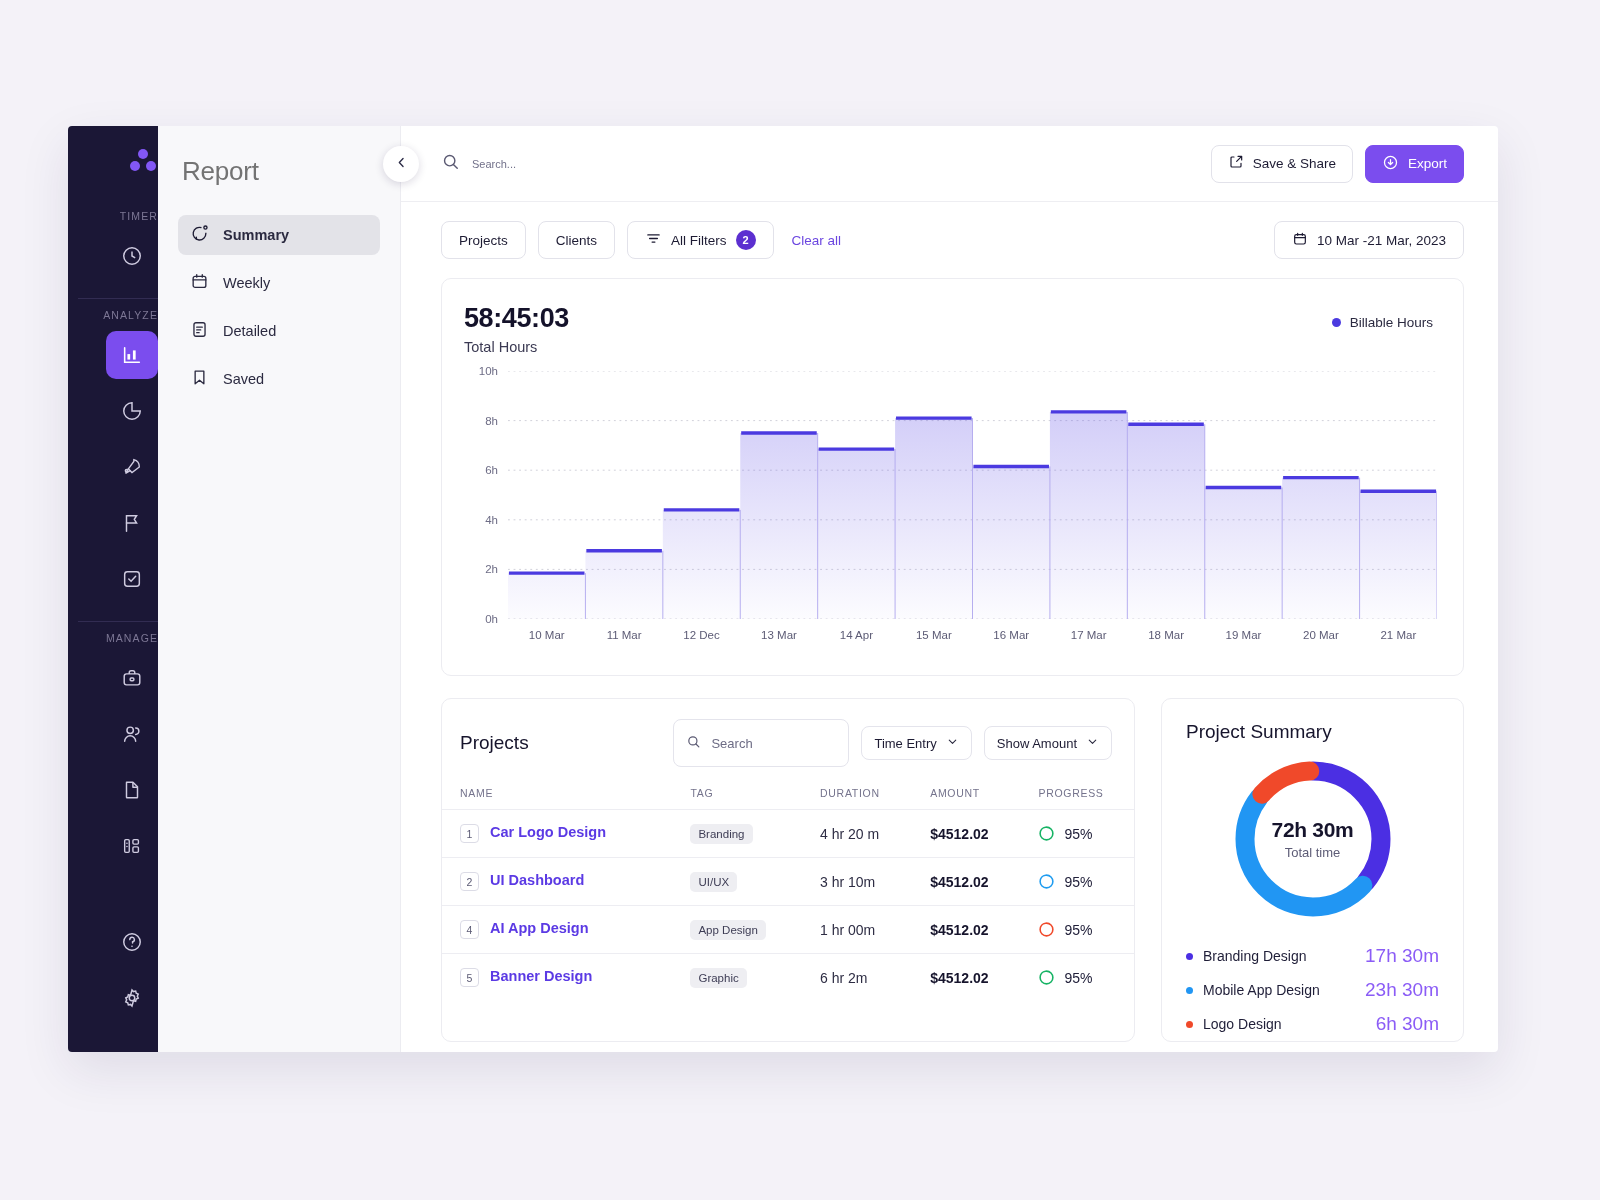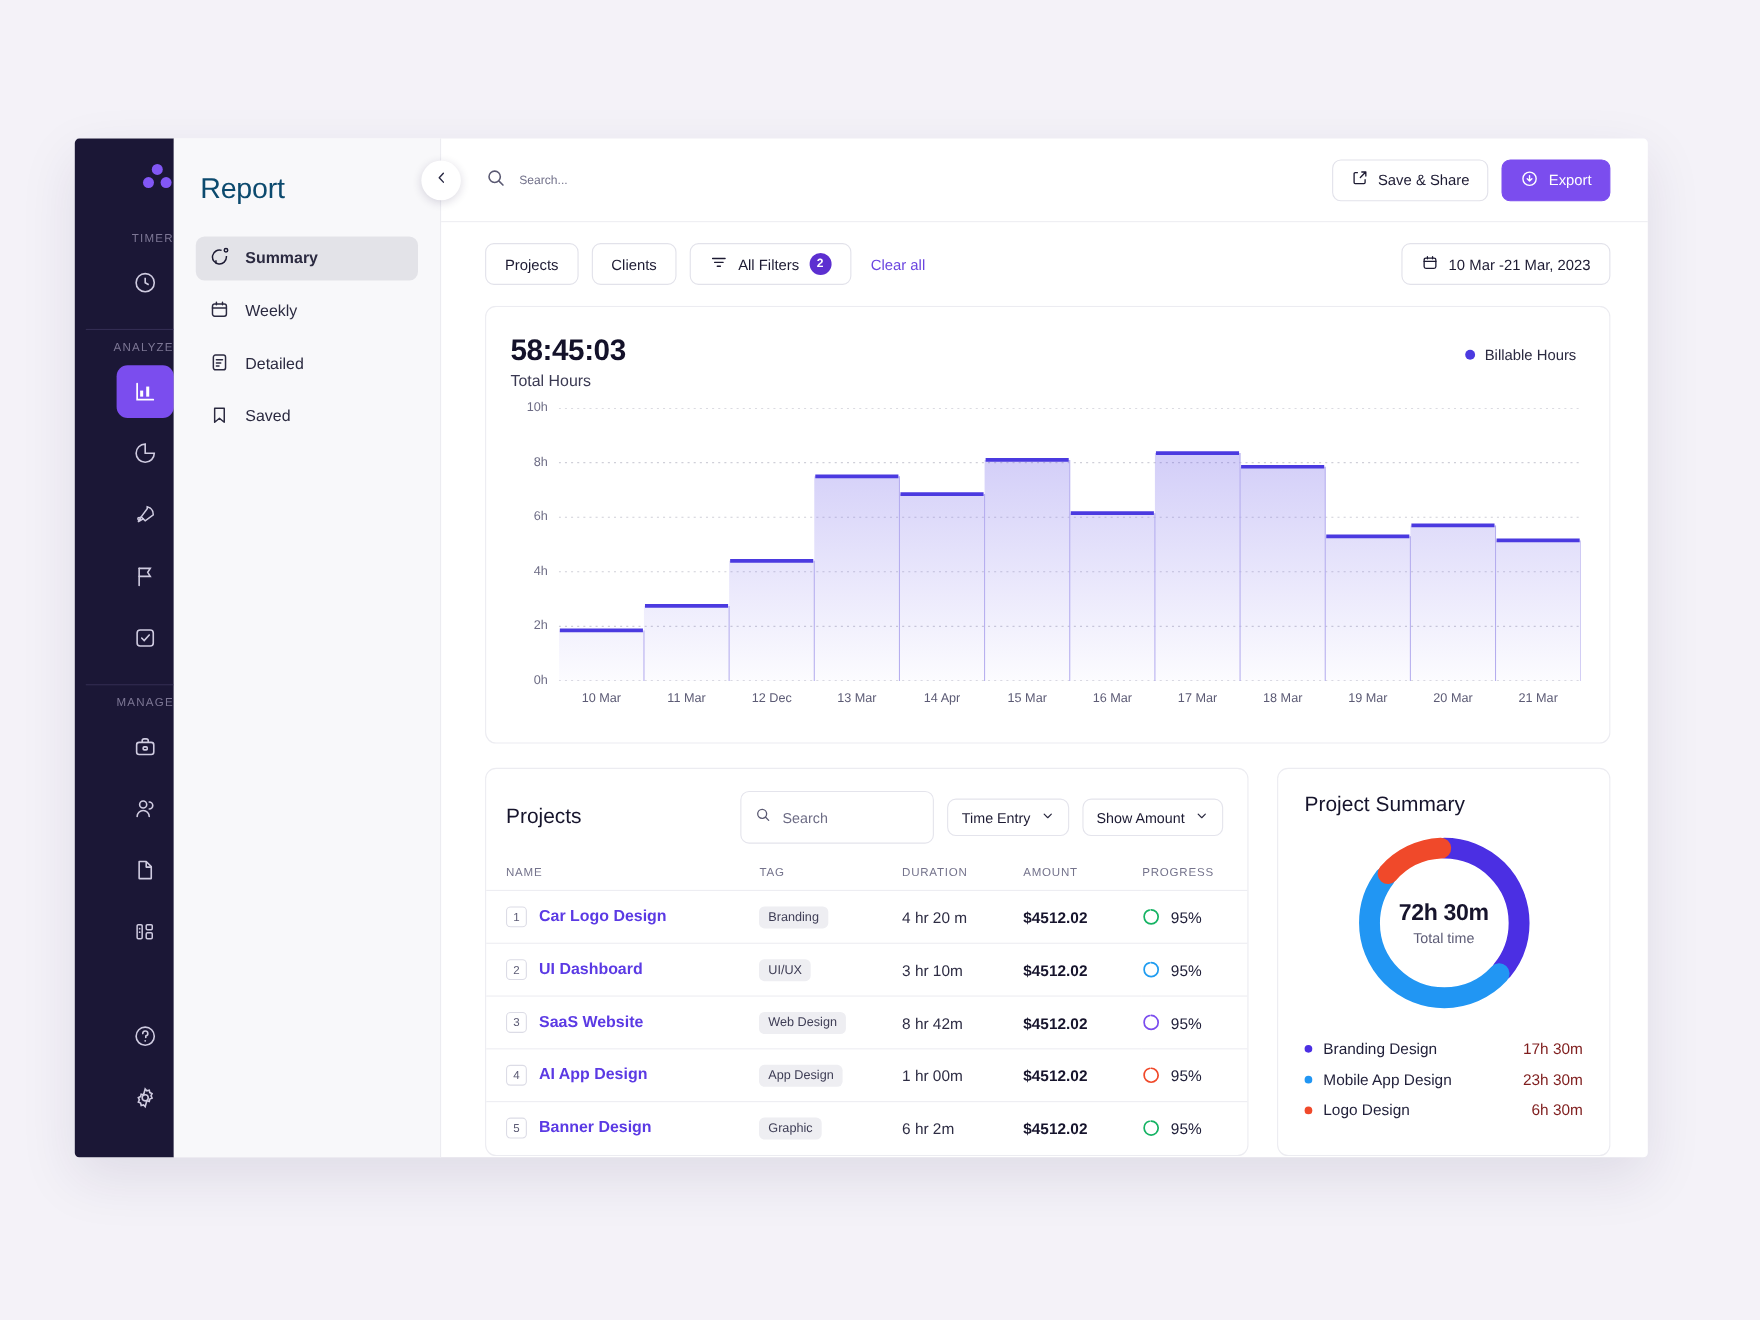--- a/index.html
+++ b/index.html
@@ -49,21 +49,21 @@
   .rail-bottom { margin-top: auto; padding-bottom: 22px; display:flex; flex-direction:column; align-items:center; }
 
   
   .reportnav {
     width: 243px; flex: 0 0 243px;
     background: #f8f8fa;
     padding: 30px 20px 0 20px;
     border-right: 1px solid #ececf1;
   }
   .page-title {
-    font-size: 26px; font-weight: 500; color: #0c4a6e;
+    font-size: 26px; font-weight: 500; color: #737373;
     margin: 0 0 28px 4px; letter-spacing: -0.2px;
   }
   .nav-item {
     display: flex; align-items: center; gap: 14px;
     height: 40px; padding: 0 12px; border-radius: 8px;
     color: #2b2a40; font-size: 14.5px; margin-bottom: 8px;
     cursor: pointer;
   }
   .nav-item.active { background: #e3e3e8; font-weight: 600; }
   .nav-item svg { flex: 0 0 auto; }
@@ -213,21 +213,21 @@
     text-align: center;
   }
   .donut-total { font-size: 21px; font-weight: 700; color: #16142c; letter-spacing: -.3px; }
   .donut-sub { font-size: 13px; color: #5d5c76; margin-top: 3px; }
   .sum-legend { padding: 14px 24px 0 24px; }
   .sum-row {
     display: flex; align-items: center; gap: 10px;
     font-size: 14px; color: #1f1e38; padding: 6px 0;
   }
   .sum-row .nm { flex: 1; }
-  .sum-row .vl { color: #7f1d1d; font-size: 14px; }
+  .sum-row .vl { color: #8b5cf6; font-size: 19px; }
 </style>
 </head>
 <body>
 
 <div class="app">
 
   <div class="rail">
     <div class="logo">
       <svg width="30" height="26" viewBox="0 0 30 26">
         <circle cx="15" cy="6" r="5" fill="#8257f5"></circle>
@@ -592,34 +592,20 @@
                   <td class="c-prog">
                     <span class="prog-cell">
                       <svg width="17" height="17" viewBox="0 0 24 24">
                         <circle cx="12" cy="12" r="9" fill="none" stroke="#1f9cf0" stroke-width="2.2" stroke-dasharray="53.7 56.5" stroke-linecap="round" transform="rotate(-90 12 12)"></circle>
                       </svg>
                       <span class="prog-val">95%</span>
                     </span>
                   </td>
                 </tr>
                 <tr>
-                  <td class="c-name"><span class="rownum">3</span><span class="proj-link">SaaS Website</span></td>
-                  <td class="c-tag"><span class="tag">Web Design</span></td>
-                  <td class="c-dur"><span>8 hr 42m</span></td>
-                  <td class="c-amt"><span class="amount">$4512.02</span></td>
-                  <td class="c-prog">
-                    <span class="prog-cell">
-                      <svg width="17" height="17" viewBox="0 0 24 24">
-                        <circle cx="12" cy="12" r="9" fill="none" stroke="#7b4dee" stroke-width="2.2" stroke-dasharray="53.7 56.5" stroke-linecap="round" transform="rotate(-90 12 12)"></circle>
-                      </svg>
-                      <span class="prog-val">95%</span>
-                    </span>
-                  </td>
-                </tr>
-                <tr>
                   <td class="c-name"><span class="rownum">4</span><span class="proj-link">AI App Design</span></td>
                   <td class="c-tag"><span class="tag">App Design</span></td>
                   <td class="c-dur"><span>1 hr 00m</span></td>
                   <td class="c-amt"><span class="amount">$4512.02</span></td>
                   <td class="c-prog">
                     <span class="prog-cell">
                       <svg width="17" height="17" viewBox="0 0 24 24">
                         <circle cx="12" cy="12" r="9" fill="none" stroke="#f0492a" stroke-width="2.2" stroke-dasharray="53.7 56.5" stroke-linecap="round" transform="rotate(-90 12 12)"></circle>
                       </svg>
                       <span class="prog-val">95%</span>

